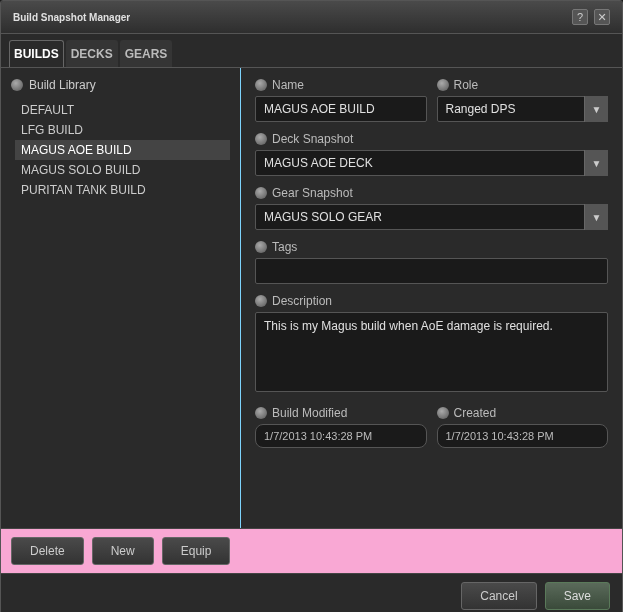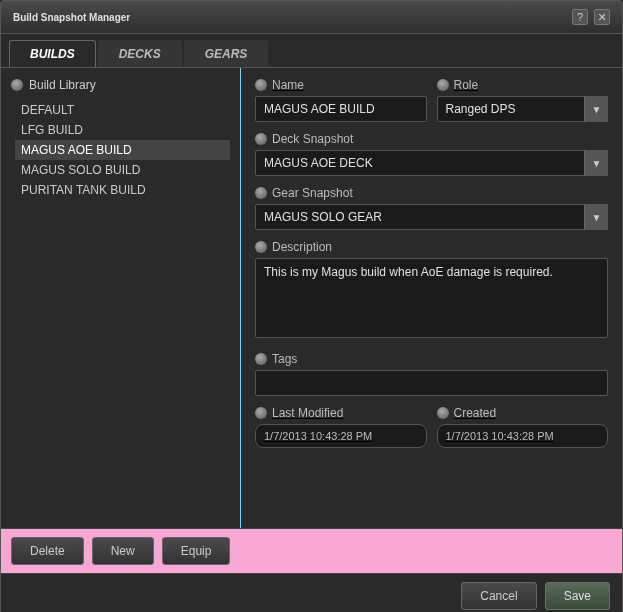--- a/index.html
+++ b/index.html
@@ -56,30 +56,29 @@
 
     .tabs-row {
       display: flex;
       background: #2a2a2a;
       border-bottom: 1px solid #555;
       padding: 6px 8px 0 8px;
       gap: 2px;
     }
 
     .tab {
-      padding: 6px 20px;
+      padding: 6px 4px;
       color: #bbb;
       font-size: 12px;
       font-weight: bold;
       cursor: pointer;
       border: 1px solid transparent;
       border-bottom: none;
       border-radius: 3px 3px 0 0;
       background: #353535;
-      font-style: italic;
     }
 
     .tab.active {
       background: #2a2a2a;
       color: #fff;
       border-color: #666;
       border-bottom-color: #2a2a2a;
       position: relative;
       z-index: 1;
     }
@@ -140,21 +139,20 @@
       padding: 10px 14px;
     }
 
     .field-row {
       margin-bottom: 10px;
     }
 
     .field-row.two-col {
       display: flex;
       gap: 10px;
-      text-decoration: underline;
     }
 
     .field-group {
       flex: 1;
     }
 
     .field-label-row {
       display: flex;
       align-items: center;
       gap: 5px;
@@ -355,38 +353,38 @@
           <select class="select-input">
             <option>MAGUS SOLO GEAR</option>
           </select>
           <div class="select-arrow">▼</div>
         </div>
       </div>
 
       <div class="field-row">
         <div class="field-label-row">
           <span class="bullet-icon"></span>
-          <span class="field-label">Description</span>
-        </div>
-        <textarea class="description-area" style="">This is my Magus build when AoE damage is required.</textarea>
+          <span class="field-label">Tags</span>
+        </div>
+        <input type="text" class="text-input" style="">
       </div>
 
       <div class="field-row">
         <div class="field-label-row">
           <span class="bullet-icon"></span>
-          <span class="field-label">Tags</span>
-        </div>
-        <input type="text" class="text-input" style="">
+          <span class="field-label">Description</span>
+        </div>
+        <textarea class="description-area" style="">This is my Magus build when AoE damage is required.</textarea>
       </div>
 
       <div class="field-row two-col">
         <div class="field-group">
           <div class="field-label-row">
             <span class="bullet-icon"></span>
-            <span class="field-label">Last Modified</span>
+            <span class="field-label">Build Modified</span>
           </div>
           <div class="timestamp-field">1/7/2013 10:43:28 PM</div>
         </div>
         <div class="field-group">
           <div class="field-label-row">
             <span class="bullet-icon"></span>
             <span class="field-label">Created</span>
           </div>
           <div class="timestamp-field">1/7/2013 10:43:28 PM</div>
         </div>

